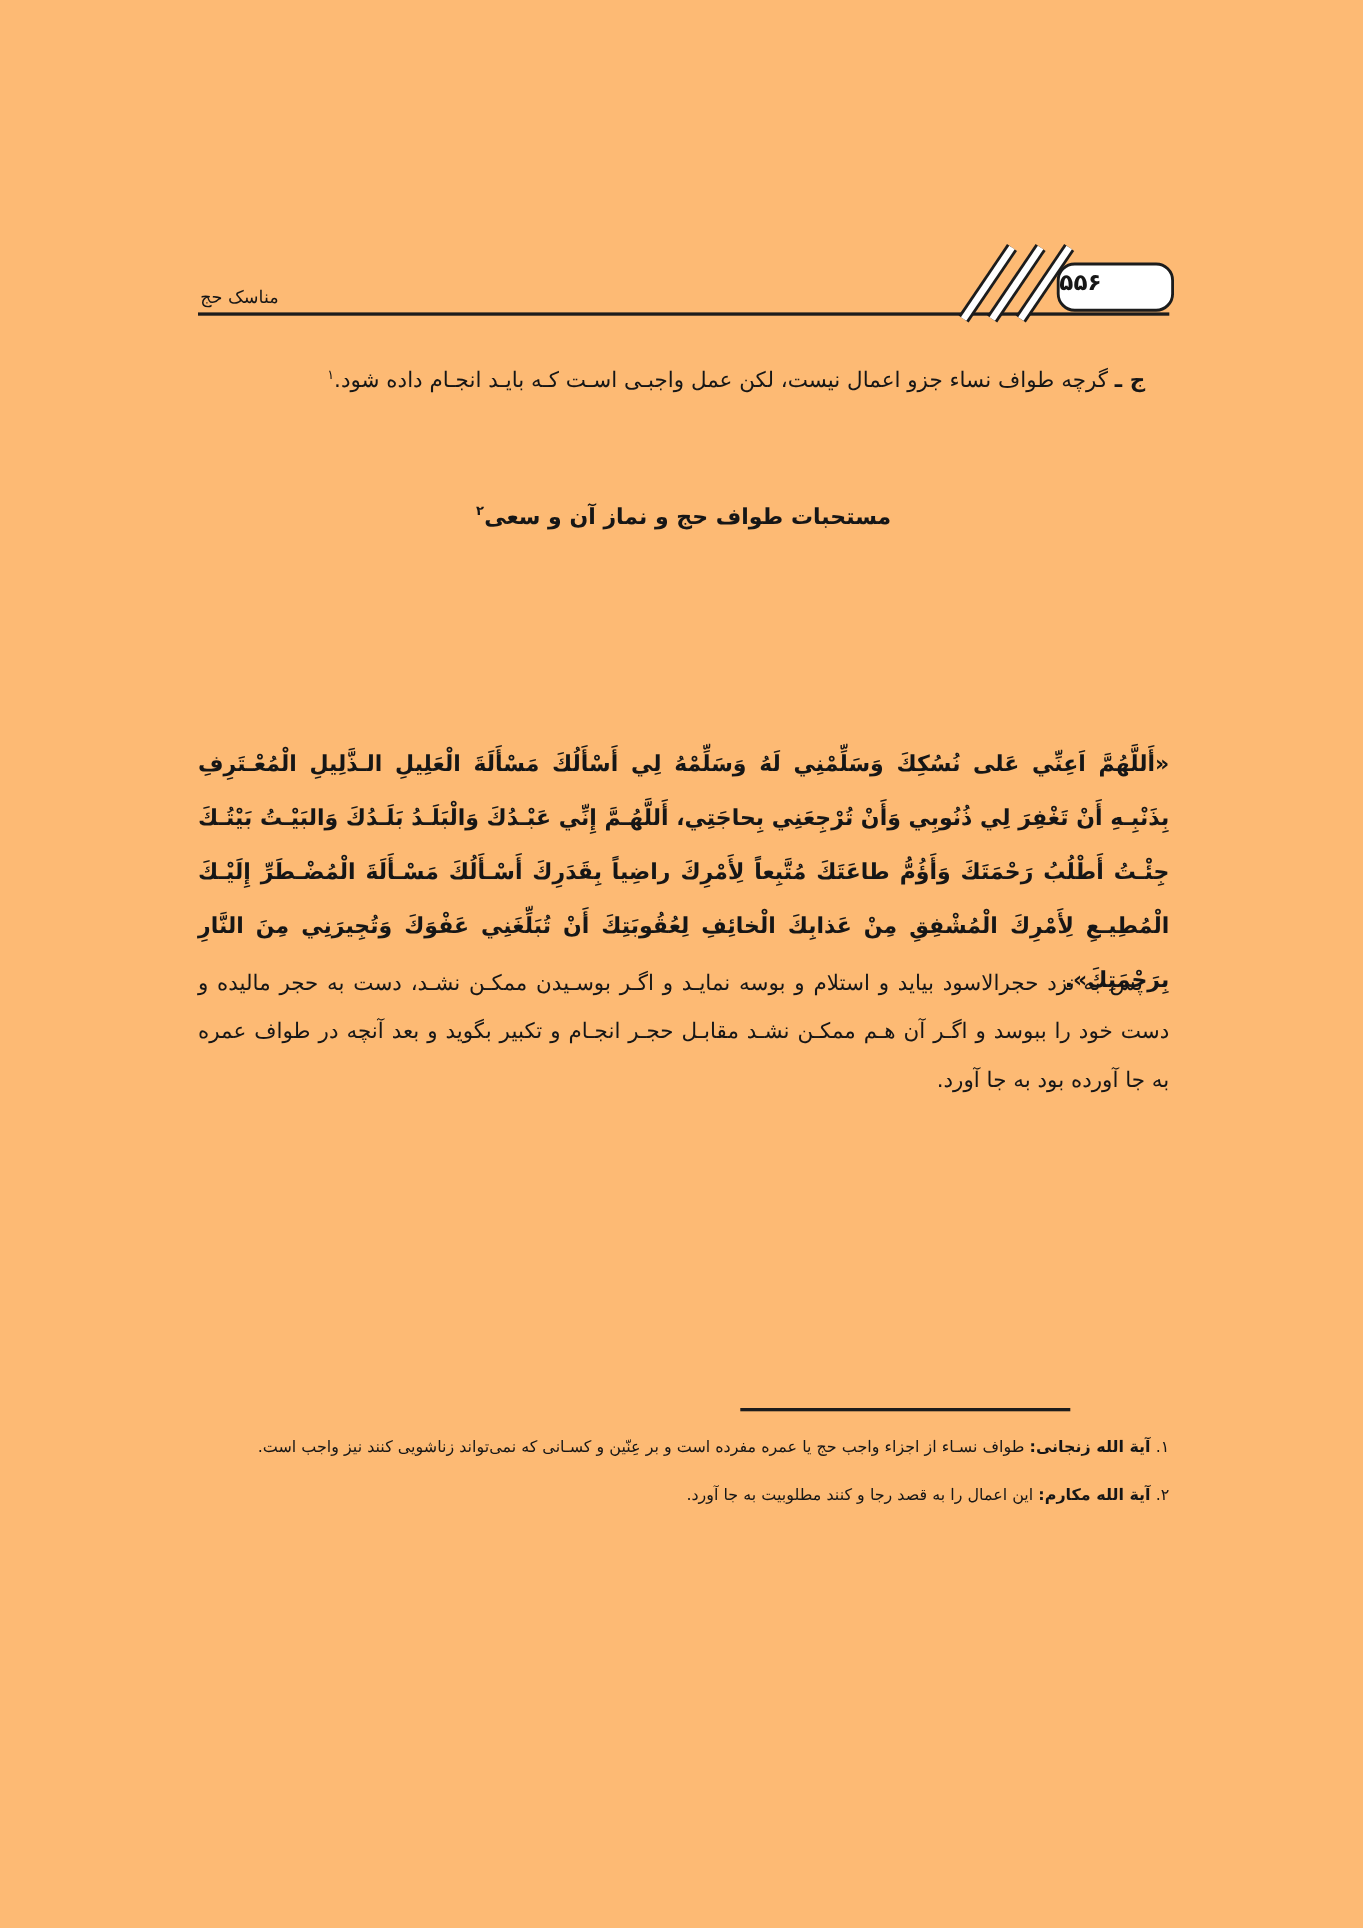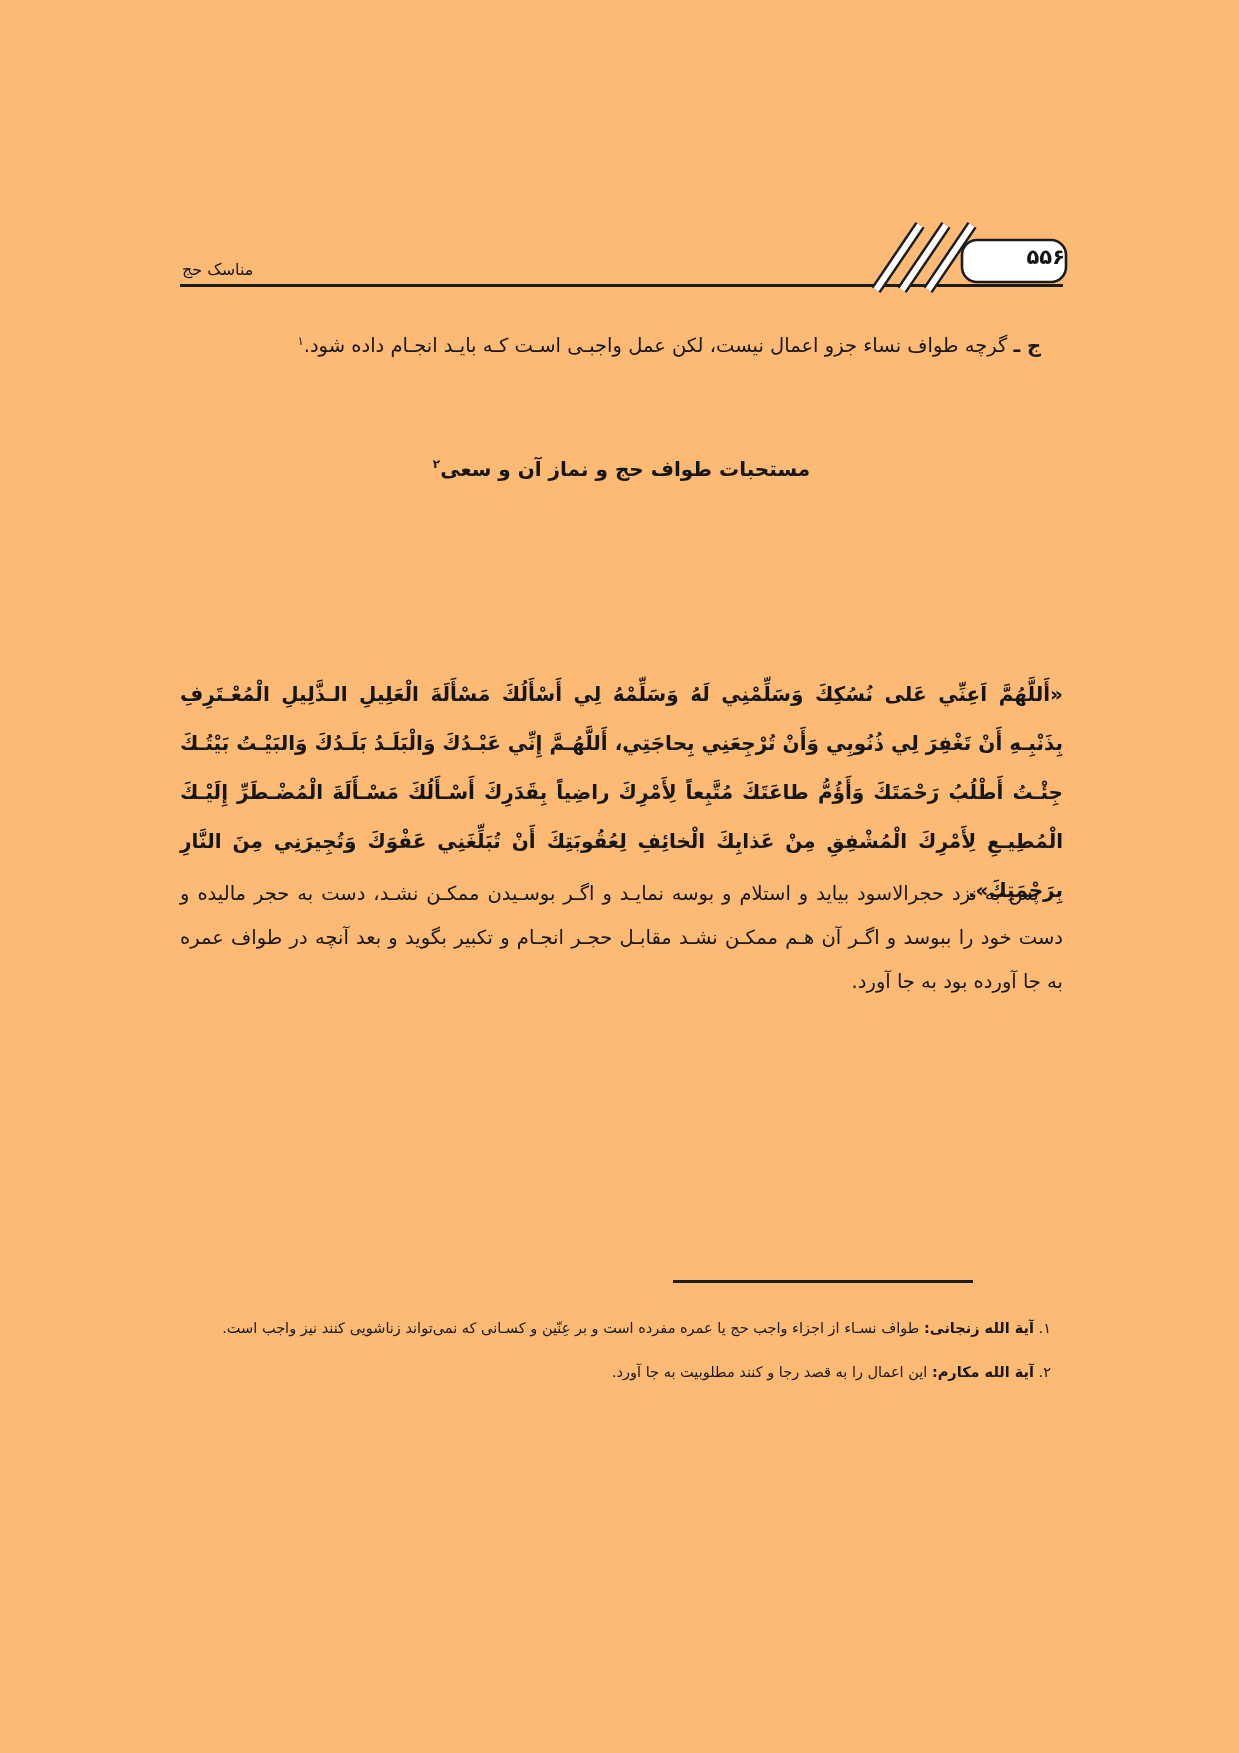--- a/index.html
+++ b/index.html
@@ -12,21 +12,21 @@
   .header {
     position:absolute; top:220px; right:176px; left:180px; height:64px;
     border-bottom:3px solid #1c1c1c;
   }
   .running-title {
     position:absolute; left:2px; bottom:5px; font-size:16px; letter-spacing:0.5px;
   }
   .badge-wrap { position:absolute; right:-12px; bottom:-12px; width:215px; height:76px; }
   .badge-wrap svg { display:block; }
   .pagenum {
-    position:absolute; right:10px; top:25px; width:102px; text-align:right;
+    position:absolute; right:10px; top:25px; width:102px; text-align:left;
     font-size:21px; font-weight:bold;
   }
 
   
   .tblock { position:absolute; right:176px; left:180px; text-align:justify; }
   .para1 { top:302px; font-size:19.5px; line-height:48px; text-indent:22px; }
   .lead  { font-weight:bold; }
   .heading {
     position:absolute; top:440px; right:176px; left:180px;
     text-align:center; font-weight:bold; font-size:20px;
@@ -37,21 +37,21 @@
   sup.fnref { font-size:0.6em; vertical-align:super; line-height:0; }
 
   
   .fn-rule {
     position:absolute; top:1280px; right:266px; width:300px; height:3px; background:#1c1c1c;
   }
   .footnotes {
     position:absolute; top:1301px; right:176px; left:128px;
     font-size:14.5px; line-height:31px; text-align:justify;
   }
-  .footnote { margin:12px; }
+  .footnote { margin:0; }
   .footnote + .footnote { margin-top:13px; }
   .fn-author { font-weight:bold; }
 </style>
 </head>
 <body>
 
 <div class="page">
 
   <div class="header">
     <span class="running-title">مناسک حج</span>

